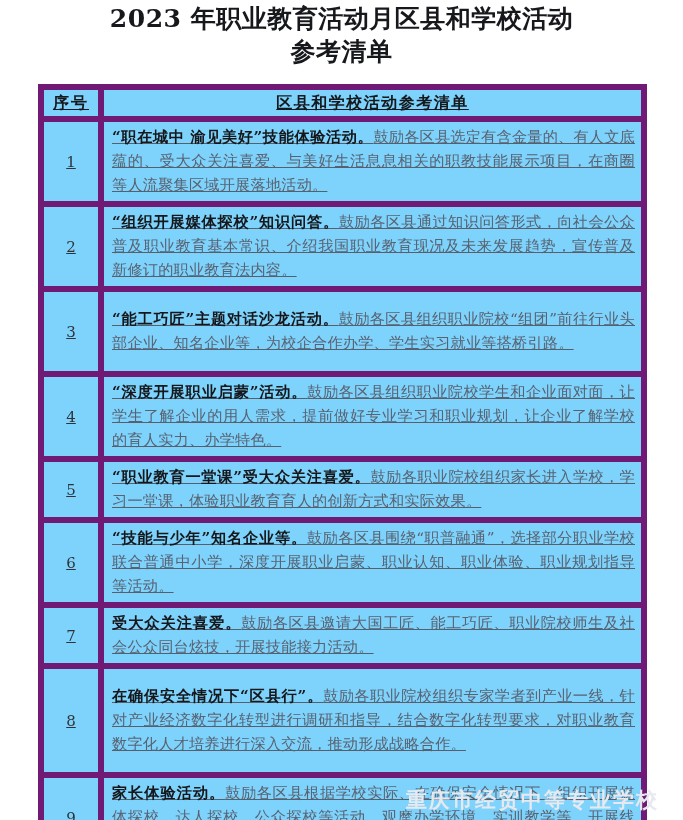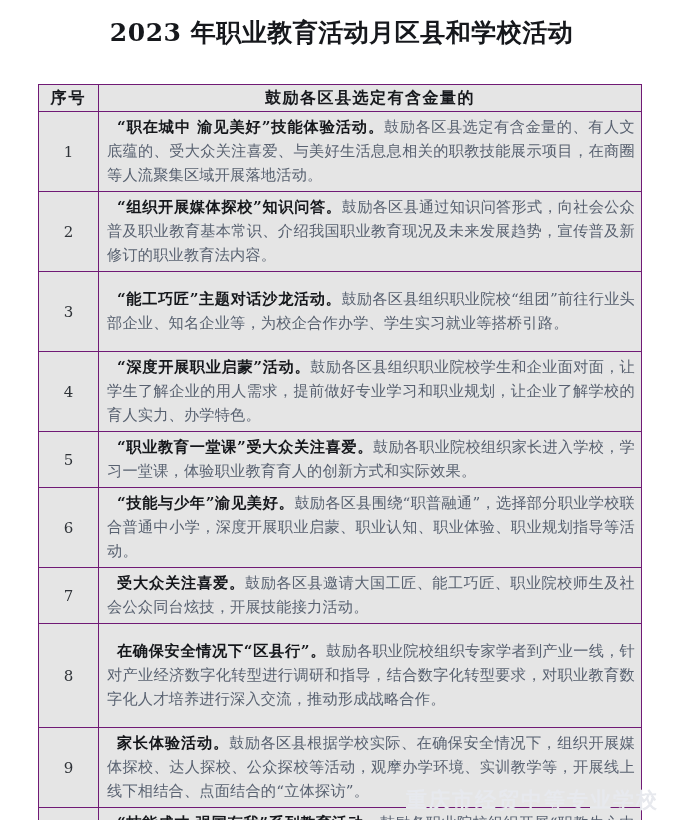--- a/index.html
+++ b/index.html
@@ -25,21 +25,21 @@
 
   
   .doc-title {
     text-align: center;
     font-family: "DejaVu Serif", "Liberation Serif", serif;
     font-weight: 700;
     font-size: 25px;
     line-height: 33px;
     color: #16181c;
     letter-spacing: 0.5px;
-    padding-top: 16px;
+    padding-top: 2px;
     margin: 0 44px;
     -webkit-font-smoothing: none;
   }
   .doc-title .t-line {
     display: block;
     white-space: nowrap;
   }
 
   
   .table-wrap {
@@ -47,24 +47,25 @@
     left: 38px;
     top: 84px;
     width: 603px;
   }
   table.list {
     border-collapse: collapse;
     width: 603px;
     table-layout: fixed;
   }
   table.list td, table.list th {
-    border: 1px solid #701a75;
+    border: 6px solid #701a75;
     padding: 0;
     vertical-align: middle;
-    background: #e5e5e5;
+    background: #7dd3fc;
+    text-decoration: underline;
   }
   col.c-idx { width: 60px; }
   col.c-body { width: 543px; }
 
   thead th {
     height: 26px;
     font-family: "DejaVu Sans", "Liberation Sans", sans-serif;
     font-weight: 700;
     font-size: 16px;
     color: #16181c;
@@ -88,21 +89,20 @@
     font-size: 15.2px;
     line-height: 24px;
     color: #565f6b;
     text-align: justify;
     text-justify: inter-ideograph;
   }
   tbody td.body .lead {
     font-weight: 700;
     color: #15171b;
     letter-spacing: 0.6px;
-    margin-left: 10px;
   }
   tbody td.body .rest {
     color: #596271;
     letter-spacing: 0.2px;
   }
   
   tr.r3 td { height: 74px; }
   tr.r2 td { height: 50px; }
   tr.r4 td { height: 98px; }
 
@@ -122,32 +122,33 @@
     margin-left: 13px;
   }
 </style>
 </head>
 <body>
 
 <div class="page">
 
   <h1 class="doc-title">
     <span class="t-line">2023 年职业教育活动月区县和学校活动</span>
+    <span class="t-line">参考清单</span>
   </h1>
 
   <div class="table-wrap">
     <table class="list">
       <colgroup>
         <col class="c-idx">
         <col class="c-body">
       </colgroup>
       <thead>
         <tr>
           <th class="h-idx">序号</th>
-          <th class="h-body">鼓励各区县选定有含金量的</th>
+          <th class="h-body">区县和学校活动参考清单</th>
         </tr>
       </thead>
       <tbody id="tbody">
           <tr class="r3">
             <td class="idx">1</td>
             <td class="body"><span class="lead">“职在城中 渝见美好”技能体验活动。</span><span class="rest">鼓励各区县选定有含金量的、有人文底蕴的、受大众关注喜爱、与美好生活息息相关的职教技能展示项目，在商圈等人流聚集区域开展落地活动。</span></td>
           </tr>
           <tr class="r3">
             <td class="idx">2</td>
             <td class="body"><span class="lead">“组织开展媒体探校”知识问答。</span><span class="rest">鼓励各区县通过知识问答形式，向社会公众普及职业教育基本常识、介绍我国职业教育现况及未来发展趋势，宣传普及新修订的职业教育法内容。</span></td>
@@ -159,21 +160,21 @@
           <tr class="r3">
             <td class="idx">4</td>
             <td class="body"><span class="lead">“深度开展职业启蒙”活动。</span><span class="rest">鼓励各区县组织职业院校学生和企业面对面，让学生了解企业的用人需求，提前做好专业学习和职业规划，让企业了解学校的育人实力、办学特色。</span></td>
           </tr>
           <tr class="r2">
             <td class="idx">5</td>
             <td class="body"><span class="lead">“职业教育一堂课”受大众关注喜爱。</span><span class="rest">鼓励各职业院校组织家长进入学校，学习一堂课，体验职业教育育人的创新方式和实际效果。</span></td>
           </tr>
           <tr class="r3">
             <td class="idx">6</td>
-            <td class="body"><span class="lead">“技能与少年”渝见美好。</span><span class="rest">鼓励各区县围绕“职普融通”，选择部分职业学校联合普通中小学，深度开展职业启蒙、职业认知、职业体验、职业规划指导等活动。</span></td>
+            <td class="body"><span class="lead">“技能与少年”知名企业等。</span><span class="rest">鼓励各区县围绕“职普融通”，选择部分职业学校联合普通中小学，深度开展职业启蒙、职业认知、职业体验、职业规划指导等活动。</span></td>
           </tr>
           <tr class="r2">
             <td class="idx">7</td>
             <td class="body"><span class="lead">受大众关注喜爱。</span><span class="rest">鼓励各区县邀请大国工匠、能工巧匠、职业院校师生及社会公众同台炫技，开展技能接力活动。</span></td>
           </tr>
           <tr class="r4">
             <td class="idx">8</td>
             <td class="body"><span class="lead">在确保安全情况下“区县行”。</span><span class="rest">鼓励各职业院校组织专家学者到产业一线，针对产业经济数字化转型进行调研和指导，结合数字化转型要求，对职业教育数字化人才培养进行深入交流，推动形成战略合作。</span></td>
           </tr>
           <tr class="r3">

